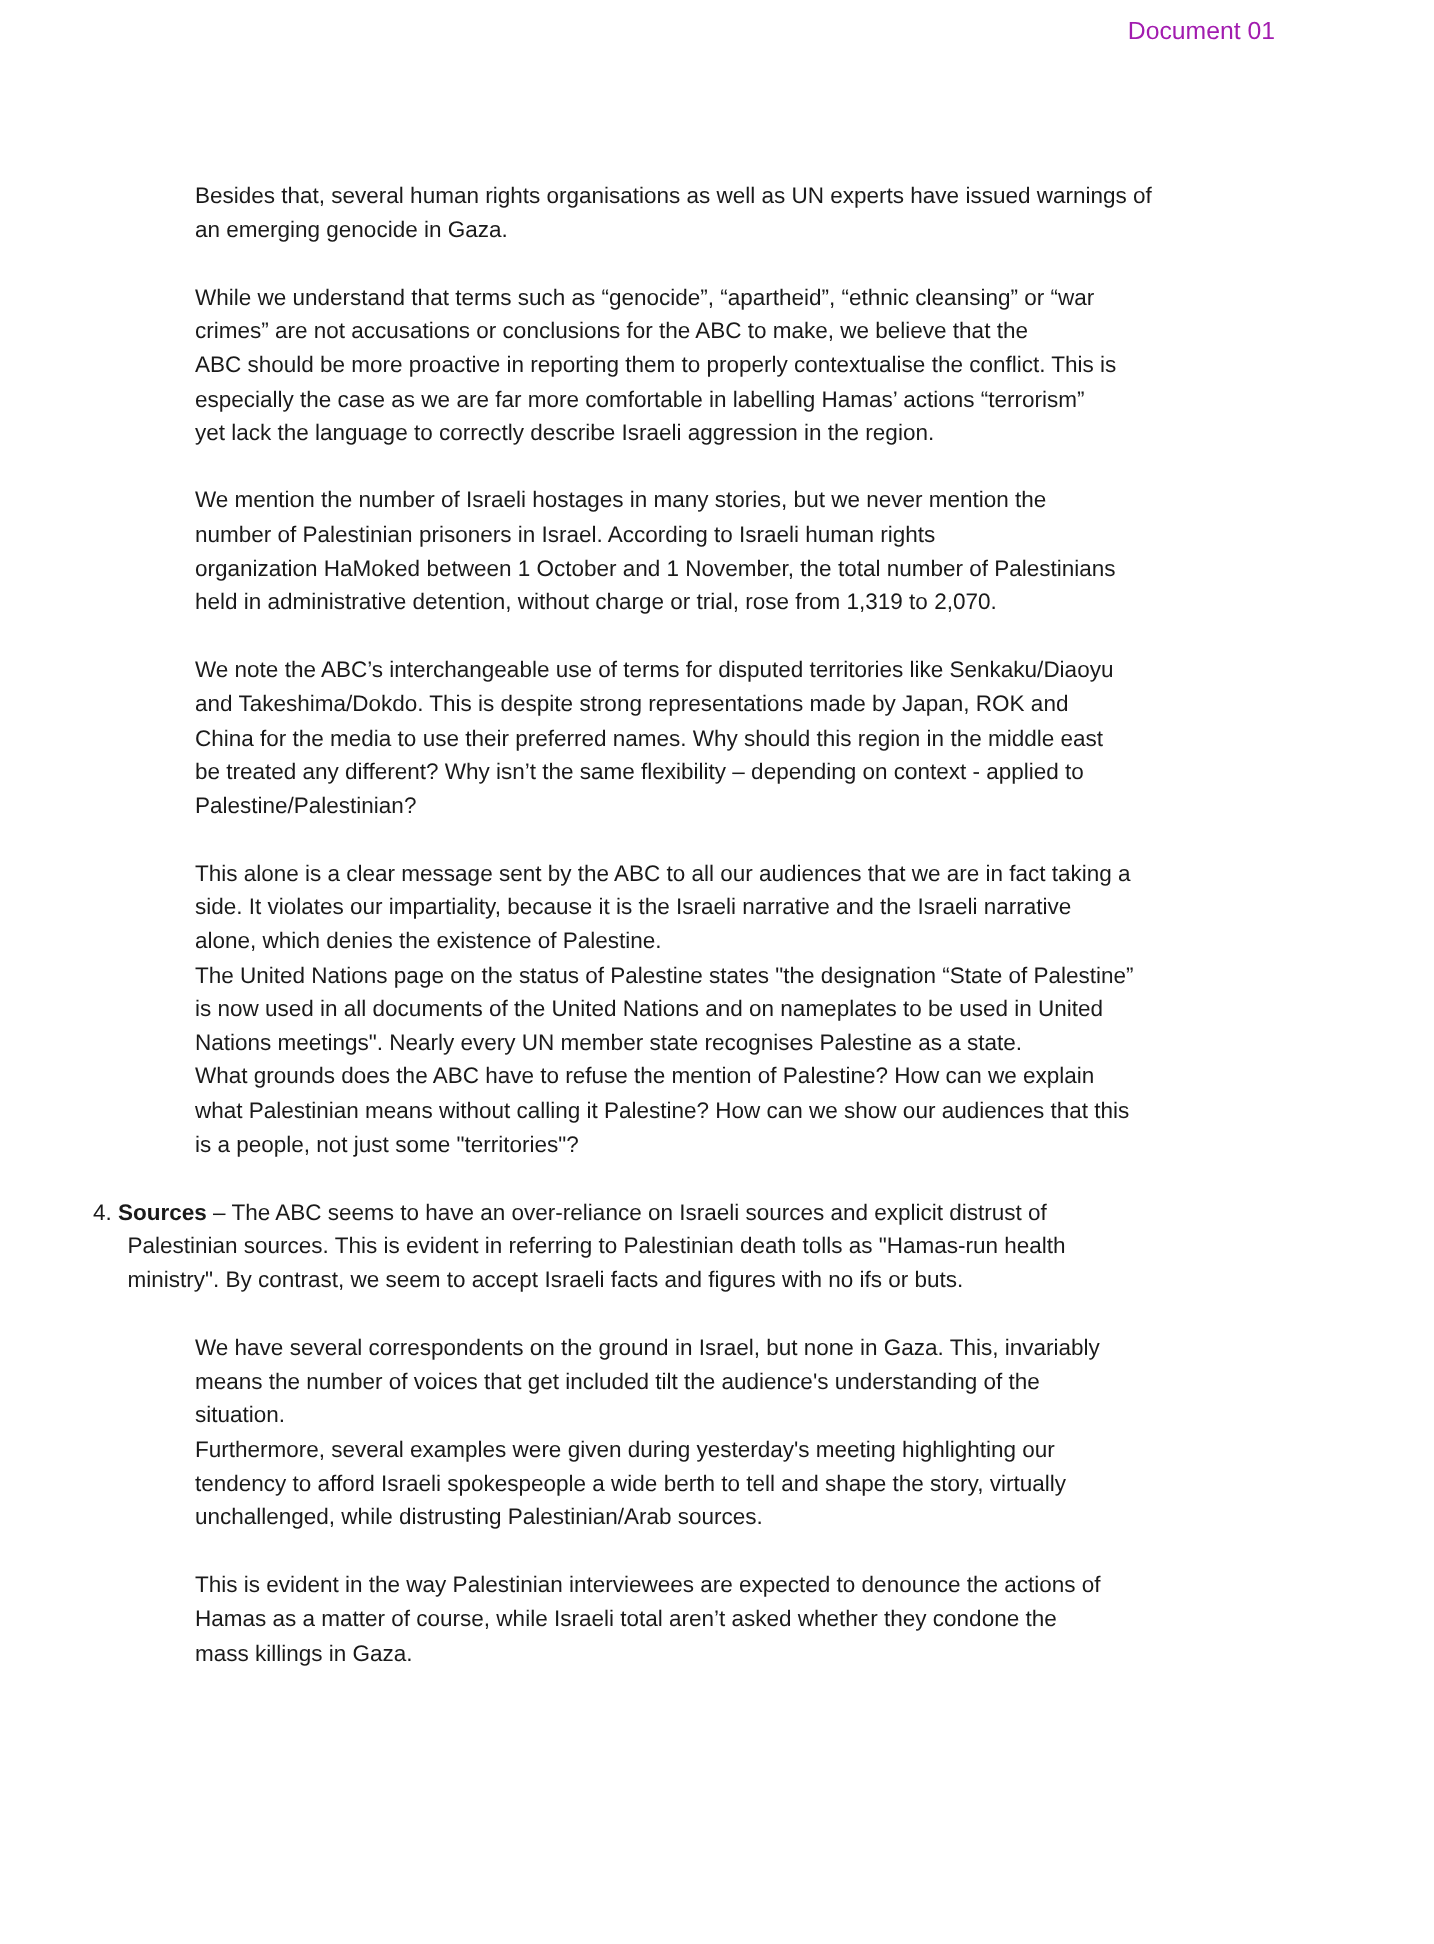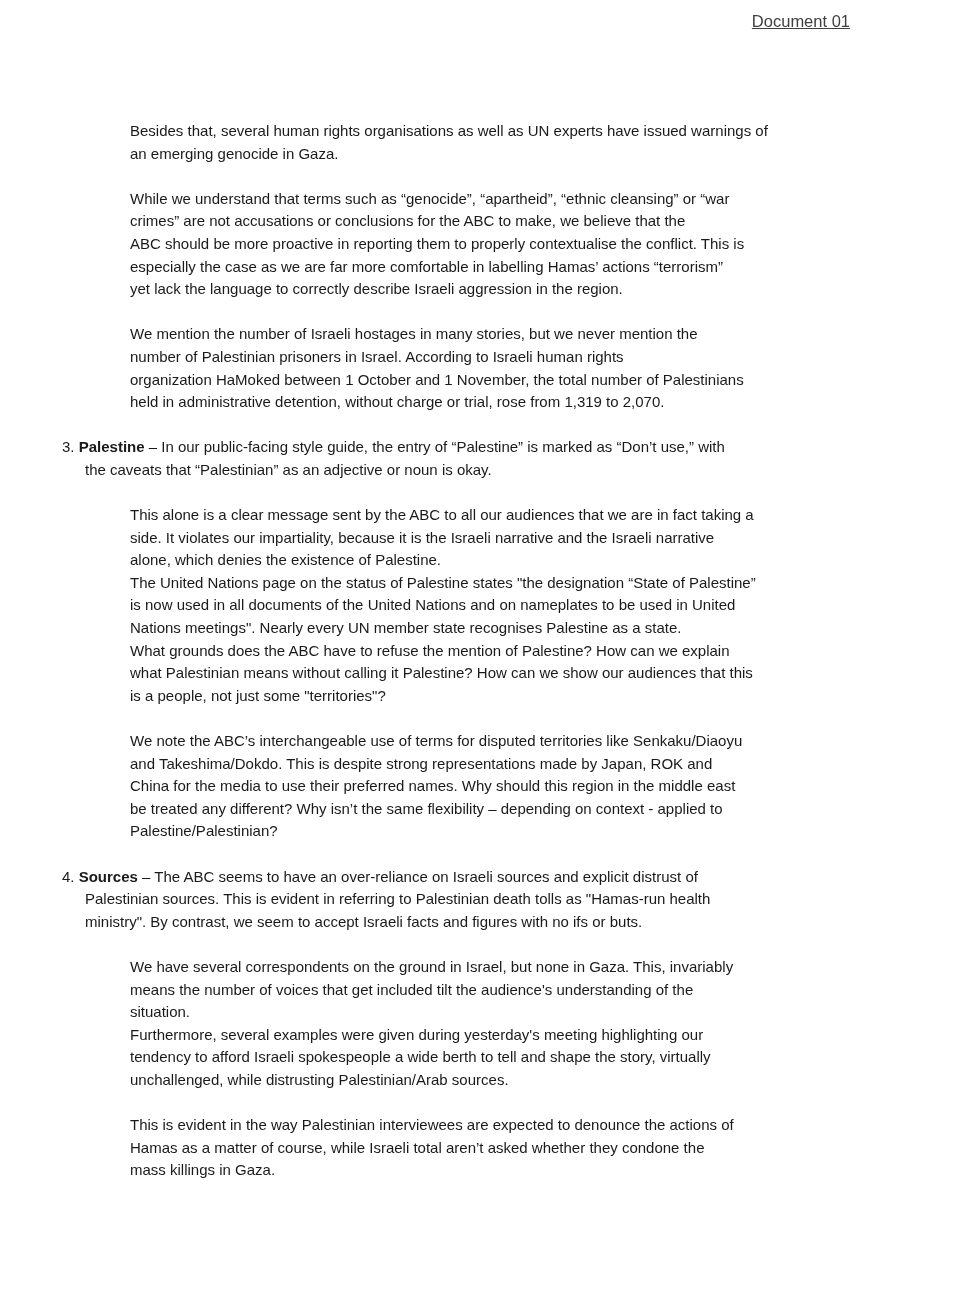--- a/index.html
+++ b/index.html
@@ -43,57 +43,55 @@
   }
   p.item b {
     font-weight: bold;
   }
 </style>
 </head>
 <body>
 
 <div class="page">
 
-  <div class="doc-header" style="color: #404040; text-decoration: underline;">Document 01</div>
+  <div class="doc-header" style="color: #a21caf;">Document 01</div>
 
   <div class="content">
 
     <p class="body">Besides that, several human rights organisations as well as UN experts have issued warnings of
 an emerging genocide in Gaza.</p>
 
 
     <p class="body">While we understand that terms such as “genocide”, “apartheid”, “ethnic cleansing” or “war
 crimes” are not accusations or conclusions for the ABC to make, we believe that the
 ABC should be more proactive in reporting them to properly contextualise the conflict. This is
 especially the case as we are far more comfortable in labelling Hamas’ actions “terrorism”
 yet lack the language to correctly describe Israeli aggression in the region.</p>
 
     <p class="body">We mention the number of Israeli hostages in many stories, but we never mention the
 number of Palestinian prisoners in Israel. According to Israeli human rights
 organization HaMoked between 1 October and 1 November, the total number of Palestinians
 held in administrative detention, without charge or trial, rose from 1,319 to 2,070.</p>
 
-    <p class="item"><span class="num">3.</span> <b>Palestine</b><span class="t"> – In our public-facing style guide, the entry of “Palestine” is marked as “Don’t use,” with
-the caveats that “Palestinian” as an adjective or noun is okay.</span></p>
+
+    <p class="body">We note the ABC’s interchangeable use of terms for disputed territories like Senkaku/Diaoyu
+and Takeshima/Dokdo. This is despite strong representations made by Japan, ROK and
+China for the media to use their preferred names. Why should this region in the middle east
+be treated any different? Why isn’t the same flexibility – depending on context - applied to
+Palestine/Palestinian?</p>
 
     <p class="body">This alone is a clear message sent by the ABC to all our audiences that we are in fact taking a
 side. It violates our impartiality, because it is the Israeli narrative and the Israeli narrative
 alone, which denies the existence of Palestine.
 The United Nations page on the status of Palestine states "the designation “State of Palestine”
 is now used in all documents of the United Nations and on nameplates to be used in United
 Nations meetings". Nearly every UN member state recognises Palestine as a state.
 What grounds does the ABC have to refuse the mention of Palestine? How can we explain
 what Palestinian means without calling it Palestine? How can we show our audiences that this
 is a people, not just some "territories"?</p>
-
-    <p class="body">We note the ABC’s interchangeable use of terms for disputed territories like Senkaku/Diaoyu
-and Takeshima/Dokdo. This is despite strong representations made by Japan, ROK and
-China for the media to use their preferred names. Why should this region in the middle east
-be treated any different? Why isn’t the same flexibility – depending on context - applied to
-Palestine/Palestinian?</p>
 
     <p class="item"><span class="num">4.</span> <b>Sources</b><span class="t"> – The ABC seems to have an over-reliance on Israeli sources and explicit distrust of
 Palestinian sources. This is evident in referring to Palestinian death tolls as "Hamas-run health
 ministry". By contrast, we seem to accept Israeli facts and figures with no ifs or buts.</span></p>
 
     <p class="body">We have several correspondents on the ground in Israel, but none in Gaza. This, invariably
 means the number of voices that get included tilt the audience's understanding of the
 situation.
 Furthermore, several examples were given during yesterday's meeting highlighting our
 tendency to afford Israeli spokespeople a wide berth to tell and shape the story, virtually

